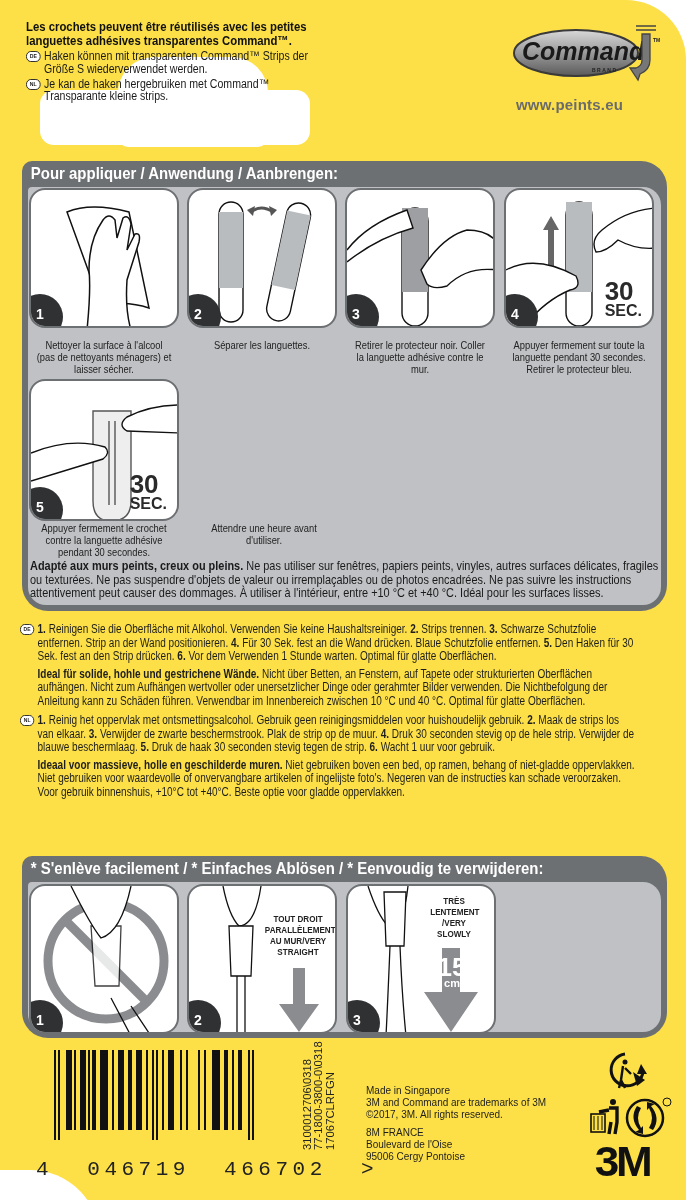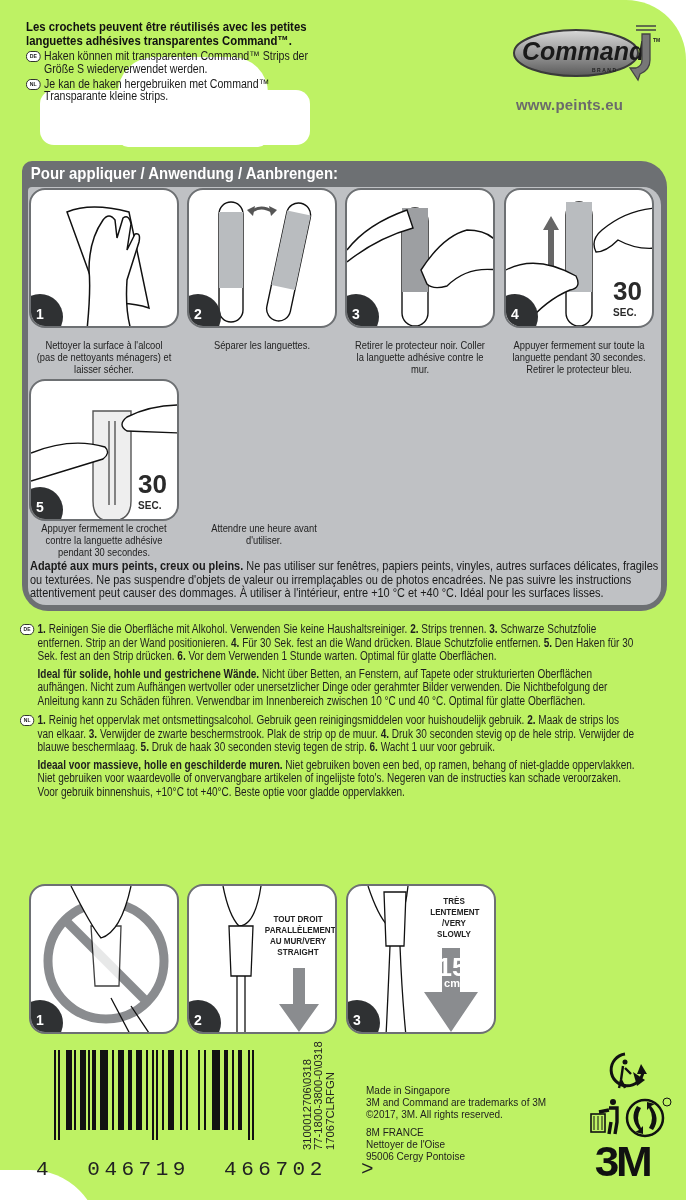--- a/index.html
+++ b/index.html
@@ -1,38 +1,38 @@
 <!DOCTYPE html>
 <html><head>
 <meta charset="utf-8">
 <style>
 *{box-sizing:border-box;margin:0;padding:0}
 html,body{width:686px;height:1200px;overflow:hidden;background:#ffffff}
 body{font-family:"Liberation Sans",sans-serif;color:#1a1a1a;position:relative}
-.card{position:absolute;left:0;top:0;width:686px;height:1200px;background:#bef264;border-radius:0 60px 0 0;overflow:hidden}
+.card{position:absolute;left:0;top:0;width:686px;height:1200px;background:#fde047;border-radius:0 60px 0 0;overflow:hidden}
 .card-bottom-curve{position:absolute;left:-40px;bottom:-40px;width:140px;height:70px;background:#fff;border-radius:0 70px 0 0}
 .hang-hole{position:absolute;left:118px;top:57px;width:150px;height:90px;background:#fff;border-radius:36px 36px 10px 10px}
 .hang-hole-wide{position:absolute;left:40px;top:90px;width:270px;height:55px;background:#fff;border-radius:14px}
 .intro{position:absolute;left:26px;top:20px;width:330px;line-height:1.05}
 .intro .fr{font-weight:bold;font-size:13.2px;color:#111;transform:scaleX(.86);transform-origin:left}
 .intro .line{font-size:12.3px;display:flex;gap:4px;margin-top:2px;transform:scaleX(.86);transform-origin:left}
 .lang-badge{display:inline-flex;align-items:center;justify-content:center;width:17px;height:11px;border:1.3px solid #222;border-radius:6px;font-size:6px;font-weight:bold;flex:none;margin-top:1px;background:#fff}
 .logo{position:absolute;left:512px;top:22px;width:152px;height:62px}
 .url{position:absolute;left:516px;top:96px;font-size:15px;font-weight:bold;color:#6b6b6b;letter-spacing:.2px}
 .panel{position:absolute;background:#6d7073;border-radius:10px 26px 26px 26px;overflow:hidden}
 .panel .ptitle{color:#fff;font-weight:bold;font-size:17px;height:26px;line-height:26px;padding-left:10px;transform:scaleX(.88);transform-origin:left;white-space:nowrap}
 .panel .pinner{position:absolute;left:6px;right:6px;top:26px;bottom:6px;background:#bfc1c4;border-radius:4px 18px 18px 18px}
 .step{position:absolute;width:150px;height:140px;background:#fff;border:2.5px solid #6d7073;border-radius:16px;overflow:hidden}
 .step .num{position:absolute;left:-14px;bottom:-14px;width:46px;height:46px;border-radius:50%;background:#2f3133;color:#fff;font-weight:bold;font-size:14px}
 .step .num span{position:absolute;left:19px;top:12px}
 .step svg{position:absolute;left:0;top:0}
 .cap{position:absolute;width:160px;font-size:11px;text-align:center;line-height:1.07;transform:scaleX(.85);transform-origin:center top;color:#222}
 .sec30{position:absolute;right:10px;bottom:8px;font-weight:bold;color:#2a2a2a;line-height:.9}
 .sec30 b{font-size:26px;display:block}
-.sec30 i{font-style:normal;font-size:10px}
+.sec30 i{font-style:normal;font-size:16px}
 .warn{position:absolute;left:30px;top:560px;width:630px;font-size:12.6px;line-height:1.08;transform:scaleX(.868);transform-origin:left;width:725px}
 .warn b{font-weight:bold}
 .block{position:absolute;left:20px;width:740px;font-size:12px;line-height:1.13;transform:scaleX(.835);transform-origin:left;color:#1e1e1e}
 .block .row{display:flex;gap:4px}
 .block p{margin-left:21px;margin-top:4px}
 .barcode{position:absolute;left:52px;top:1050px;width:215px;height:90px}
 .bc-digits{position:absolute;left:36px;top:1158px;font-family:"Liberation Mono",monospace;font-size:21px;letter-spacing:4.5px;color:#222;white-space:pre}
 .vcode{position:absolute;left:302px;top:1150px;transform:rotate(-90deg);transform-origin:left top;font-size:11.3px;line-height:1.0;color:#222;white-space:nowrap}
 .mfg{position:absolute;left:366px;top:1085px;font-size:10px;line-height:1.2;color:#1e1e1e}
 .mfg .gap{margin-top:6px}
@@ -171,20 +171,24 @@
   <div class="block" style="top:714px;">
     <div class="row">
       <span class="lang-badge">NL</span>
       <span>
         <b>1.</b><span> Reinig het oppervlak met ontsmettingsalcohol. Gebruik geen reinigingsmiddelen voor huishoudelijk gebruik. </span><b>2.</b><span> Maak de strips los van elkaar. </span><b>3.</b><span> Verwijder de zwarte beschermstrook. Plak de strip op de muur. </span><b>4.</b><span> Druk 30 seconden stevig op de hele strip. Verwijder de blauwe beschermlaag. </span><b>5.</b><span> Druk de haak 30 seconden stevig tegen de strip. </span><b>6.</b><span> Wacht 1 uur voor gebruik.</span>
       </span>
     </div>
     <p><b>Ideaal voor massieve, holle en geschilderde muren.</b><span> Niet gebruiken boven een bed, op ramen, behang of niet-gladde oppervlakken. Niet gebruiken voor waardevolle of onvervangbare artikelen of ingelijste foto's. Negeren van de instructies kan schade veroorzaken. Voor gebruik binnenshuis, +10°C tot +40°C. Beste optie voor gladde oppervlakken.</span></p>
   </div>
 
+  <div class="panel" style="left:22px;top:856px;width:645px;height:182px;">
+    <div class="ptitle">* S'enlève facilement / * Einfaches Ablösen / * Eenvoudig te verwijderen:</div>
+    <div class="pinner"></div>
+  </div>
 
   <div class="step" style="left:29px;top:884px;height:150px;">
     <svg width="150" height="150" viewBox="0 0 150 150">
       <circle cx="75" cy="75" r="58" fill="none" stroke="#8a8c8f" stroke-width="9"></circle>
       <line x1="34" y1="34" x2="116" y2="116" stroke="#8a8c8f" stroke-width="9"></line>
       <path d="M60 40 L90 40 L88 100 L64 100 Z" fill="#fff" stroke="#111" stroke-width="1.3" opacity=".8"></path>
       <path d="M40 0 Q60 40 70 52 Q90 46 100 0" fill="#fff" stroke="#111" stroke-width="1.3"></path>
       <path d="M80 112 L100 150 M100 120 L120 150" stroke="#111" stroke-width="1.3"></path>
     </svg>
     <div class="num">
@@ -259,21 +263,21 @@
     <div>3100012706\0318</div>
     <div>77-1800-3800-0\0318</div>
     <div>17067CLRFGN</div>
   </div>
 
   <div class="mfg">
     <div>Made in Singapore</div>
     <div>3M and Command are trademarks of 3M</div>
     <div>©2017, 3M. All rights reserved.</div>
     <div class="gap">8M FRANCE</div>
-    <div>Nettoyer de l'Oise</div>
+    <div>Boulevard de l'Oise</div>
     <div>95006 Cergy Pontoise</div>
   </div>
 
   <svg class="icons" width="90" height="90" viewBox="0 0 90 90">
     <g>
       <path d="M40 4 A16 16 0 1 0 58 22" fill="none" stroke="#111" stroke-width="3"></path>
       <path d="M56 14 L62 24 L52 24 Z" fill="#111"></path>
       <circle cx="40" cy="12" r="2.5" fill="#111"></circle>
       <path d="M38 16 L36 30 M40 18 L46 24 M36 30 L34 38 M36 30 L40 38" stroke="#111" stroke-width="2.4" fill="none"></path>
       <path d="M48 22 L60 30 L52 36 Z" fill="#111"></path>

